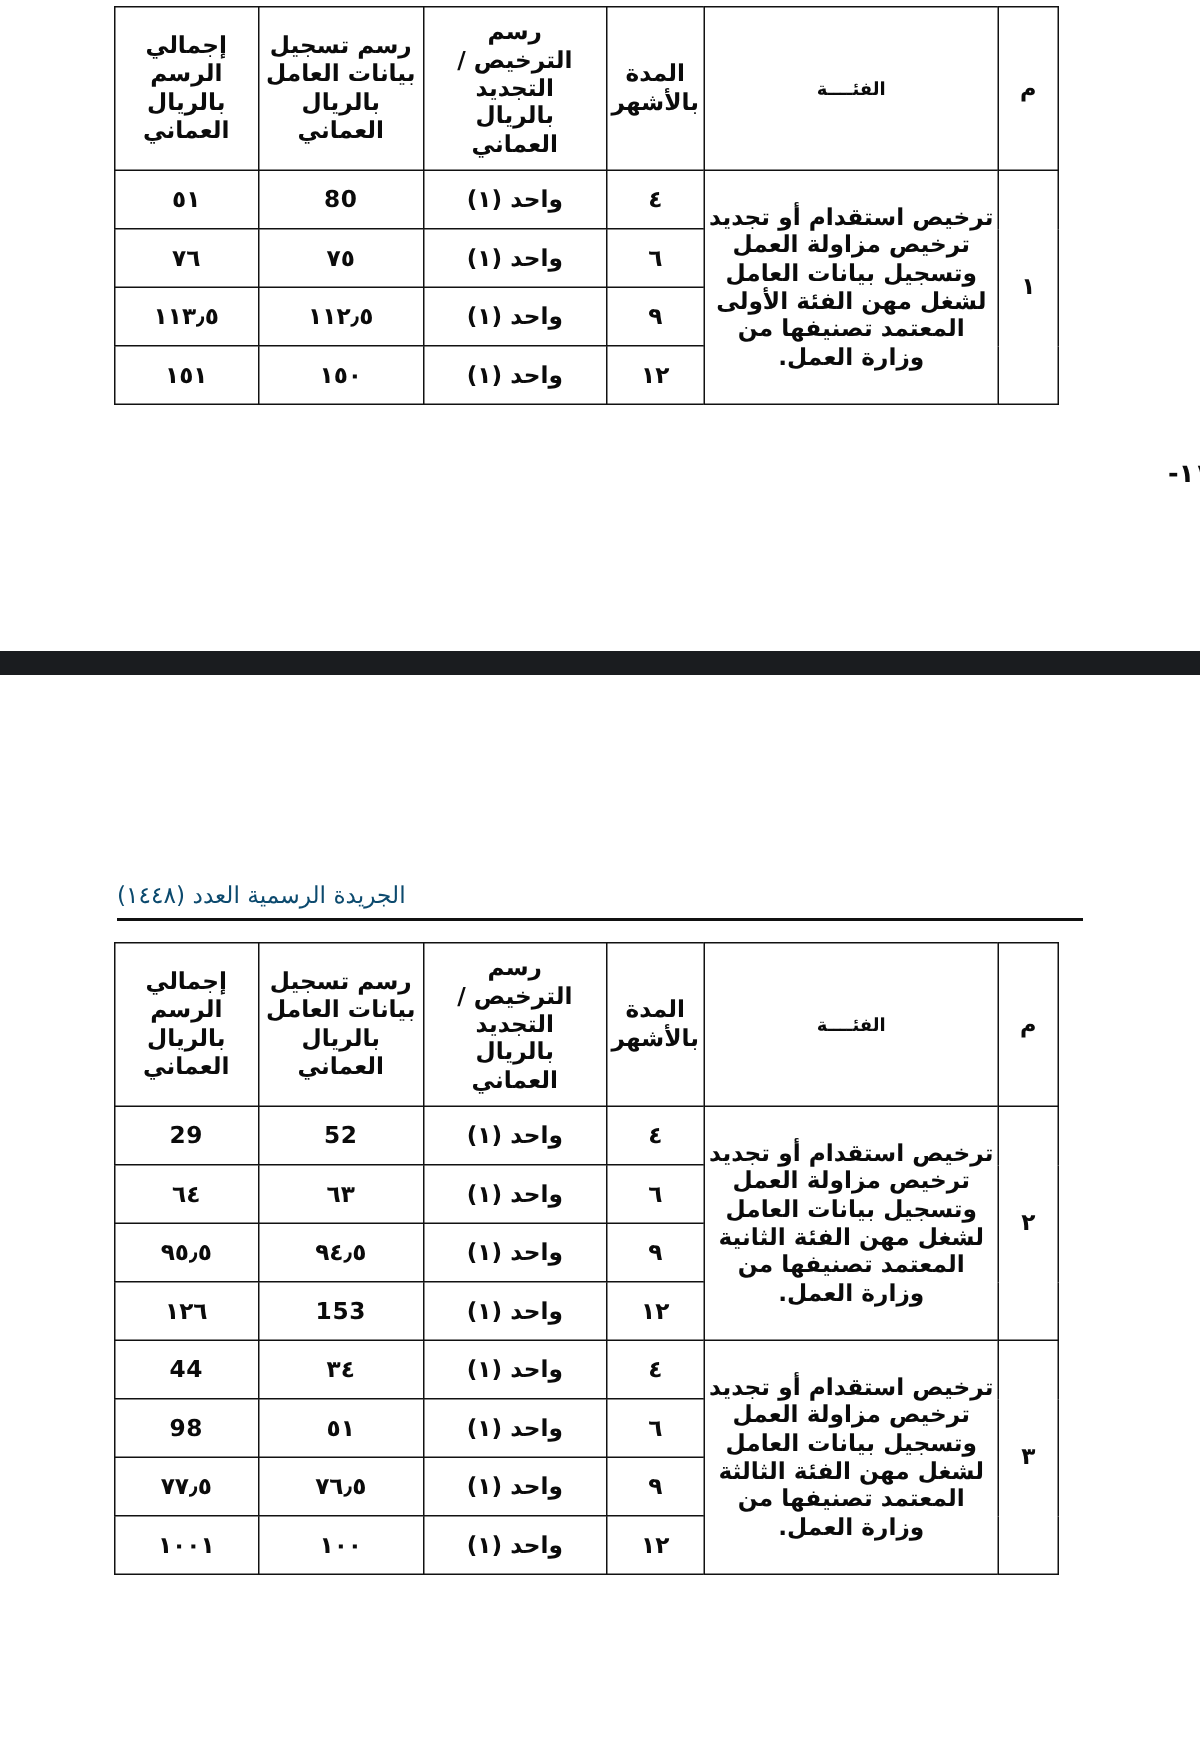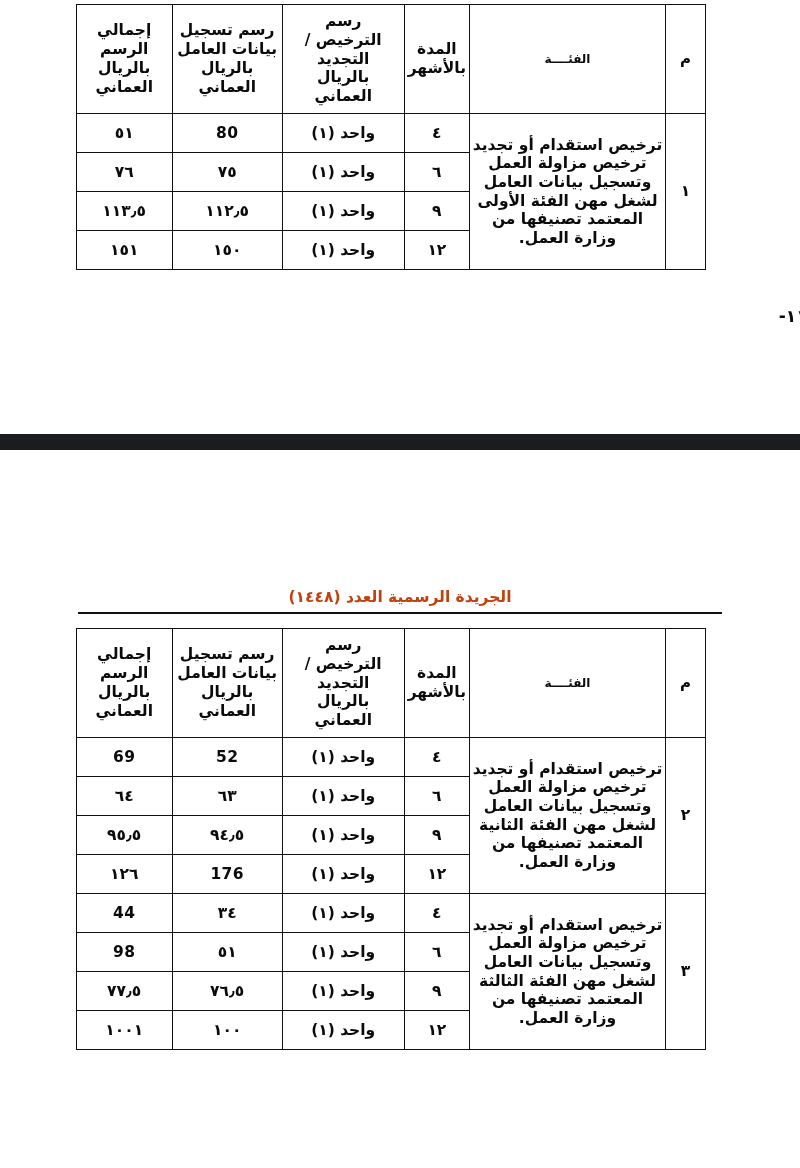--- a/index.html
+++ b/index.html
@@ -104,24 +104,24 @@
     height: 16px;
     background: #1a1c1f;
   }
 
   
   .gazette-header {
     position: absolute;
     top: 588px;
     right: 78px;
     width: 644px;
-    text-align: center;
-    font-size: 15.5px;
-    font-weight: bold;
-    color: #c2410c;
+    text-align: left;
+    font-size: 15.5px;
+    font-weight: normal;
+    color: #0c4a6e;
     letter-spacing: 0.2px;
   }
   .gazette-rule {
     position: absolute;
     top: 612px;
     right: 78px;
     width: 644px;
     height: 2px;
     background: #111111;
   }
@@ -242,38 +242,38 @@
         </th>
       </tr>
     </thead>
     <tbody>
         <tr class="data-row">
           <td class="cell-serial" rowspan="4">٢</td>
           <td class="cell-category" rowspan="4">ترخيص استقدام أو تجديد ترخيص مزاولة العمل وتسجيل بيانات العامل لشغل مهن الفئة الثانية المعتمد تصنيفها من وزارة العمل.</td>
           <td class="cell-num">٤</td>
           <td class="cell-license">واحد (١)</td>
           <td class="cell-num">52</td>
-          <td class="cell-num">69</td>
+          <td class="cell-num">29</td>
         </tr>
         <tr class="data-row">
           <td class="cell-num">٦</td>
           <td class="cell-license">واحد (١)</td>
           <td class="cell-num">٦٣</td>
           <td class="cell-num">٦٤</td>
         </tr>
         <tr class="data-row">
           <td class="cell-num">٩</td>
           <td class="cell-license">واحد (١)</td>
           <td class="cell-num">٩٤٫٥</td>
           <td class="cell-num">٩٥٫٥</td>
         </tr>
         <tr class="data-row">
           <td class="cell-num">١٢</td>
           <td class="cell-license">واحد (١)</td>
-          <td class="cell-num">176</td>
+          <td class="cell-num">153</td>
           <td class="cell-num">١٢٦</td>
         </tr>
         <tr class="data-row">
           <td class="cell-serial" rowspan="4">٣</td>
           <td class="cell-category" rowspan="4">ترخيص استقدام أو تجديد ترخيص مزاولة العمل وتسجيل بيانات العامل لشغل مهن الفئة الثالثة المعتمد تصنيفها من وزارة العمل.</td>
           <td class="cell-num">٤</td>
           <td class="cell-license">واحد (١)</td>
           <td class="cell-num">٣٤</td>
           <td class="cell-num">44</td>
         </tr>

